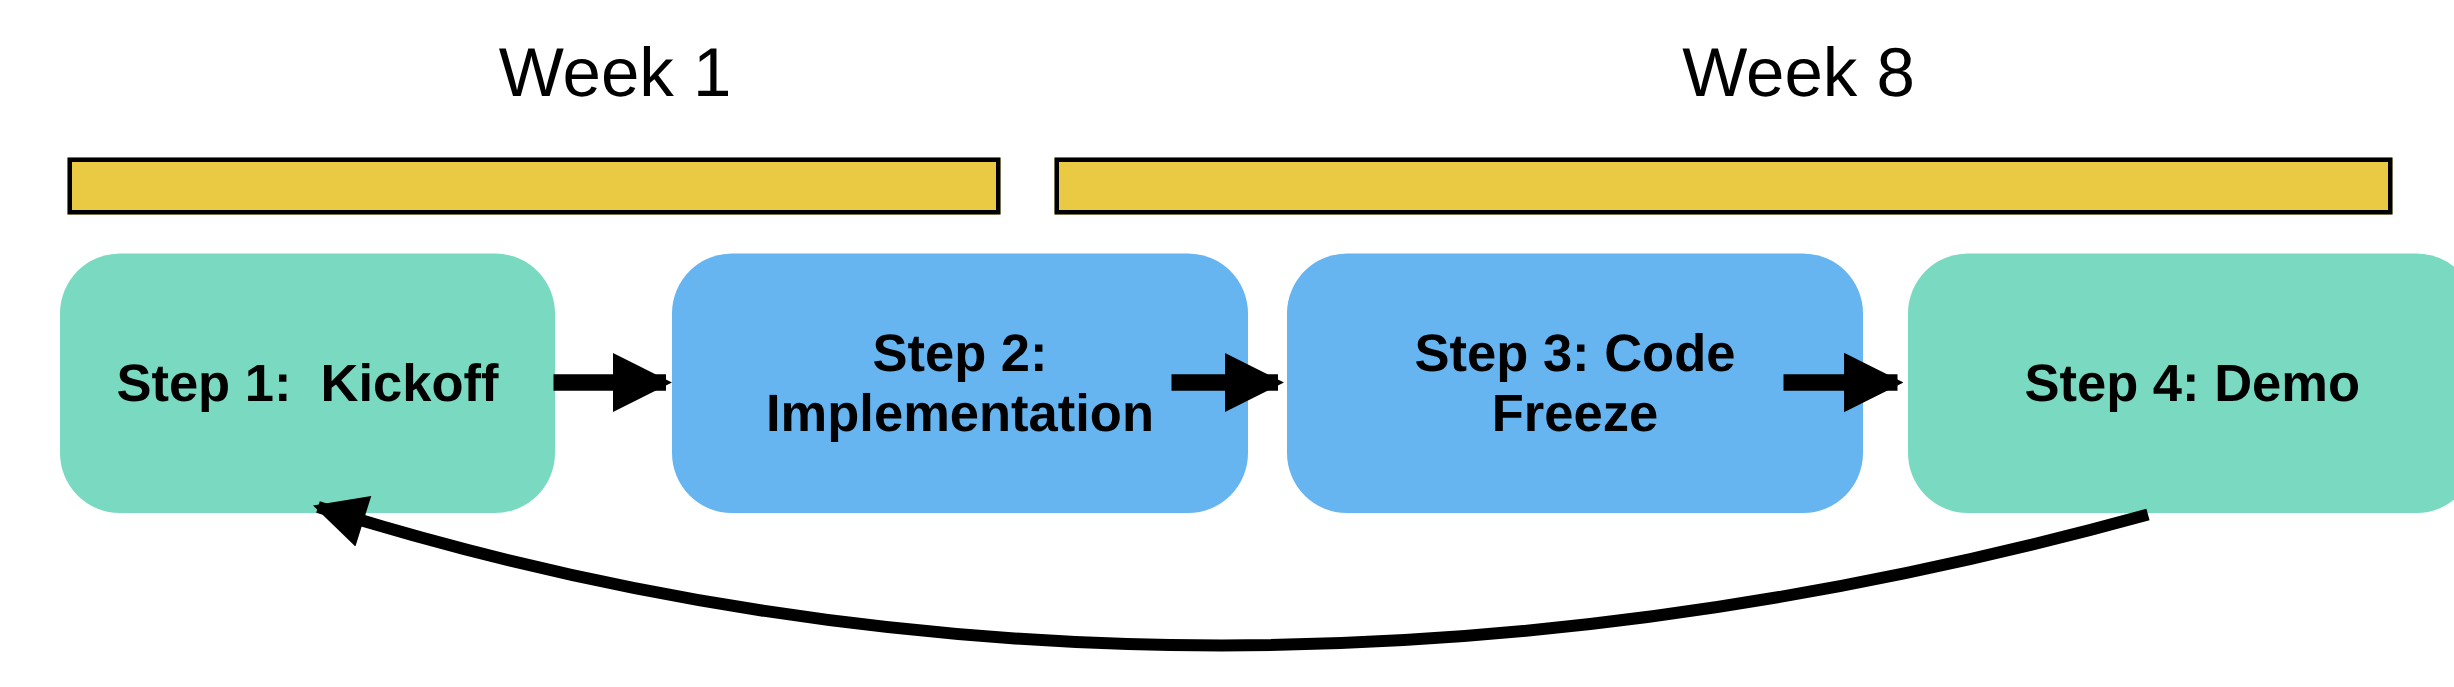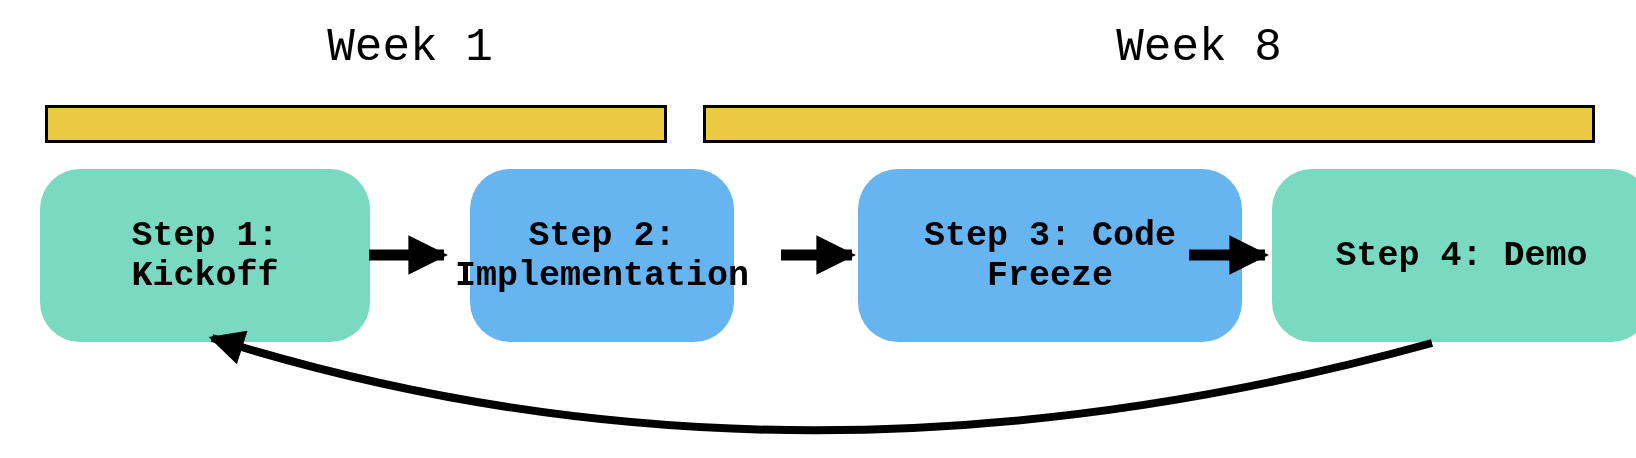--- a/index.html
+++ b/index.html
@@ -1,21 +1,21 @@
 <!DOCTYPE html>
 <html style="--color-teal: #79dac1; --color-blue: #66b5f1; --color-yellow: #ebca43; --color-outline: #000000; --color-arrow: #000000; --color-text: #000000; --color-background: #ffffff;"><head>
 <meta charset="utf-8">
 <style>
   html, body { margin: 0; padding: 0; background: #ffffff; }
   .canvas {
     position: relative;
     width: 1636px;
     height: 458px;
     background: var(--color-background, #ffffff);
-    font-family: Liberation Mono, monospace;
+    font-family: Liberation Sans, sans-serif;
     overflow: hidden;
   }
   .week-label {
     position: absolute;
     top: 24px;
     width: 300px;
     text-align: center;
     font-size: 46px;
     line-height: 48px;
     font-weight: 400;
@@ -47,21 +47,21 @@
   .step.blue { background: var(--color-blue, #66b5f1); }
   .step .label {
     font-size: 35px;
     line-height: 40px;
     font-weight: 700;
     color: var(--color-text, #000);
     text-align: center;
     white-space: pre-wrap;
   }
   .step.s1 { left: 40px;   width: 330px; }
-  .step.s2 { left: 448px;  width: 264px; margin-left: 22px; }
+  .step.s2 { left: 448px;  width: 384px; }
   .step.s3 { left: 858px;  width: 384px; }
   .step.s4 { left: 1272px; width: 379px; }
   .arrows-layer {
     position: absolute;
     left: 0; top: 0;
     width: 1636px;
     height: 458px;
     pointer-events: none;
   }
 </style>

